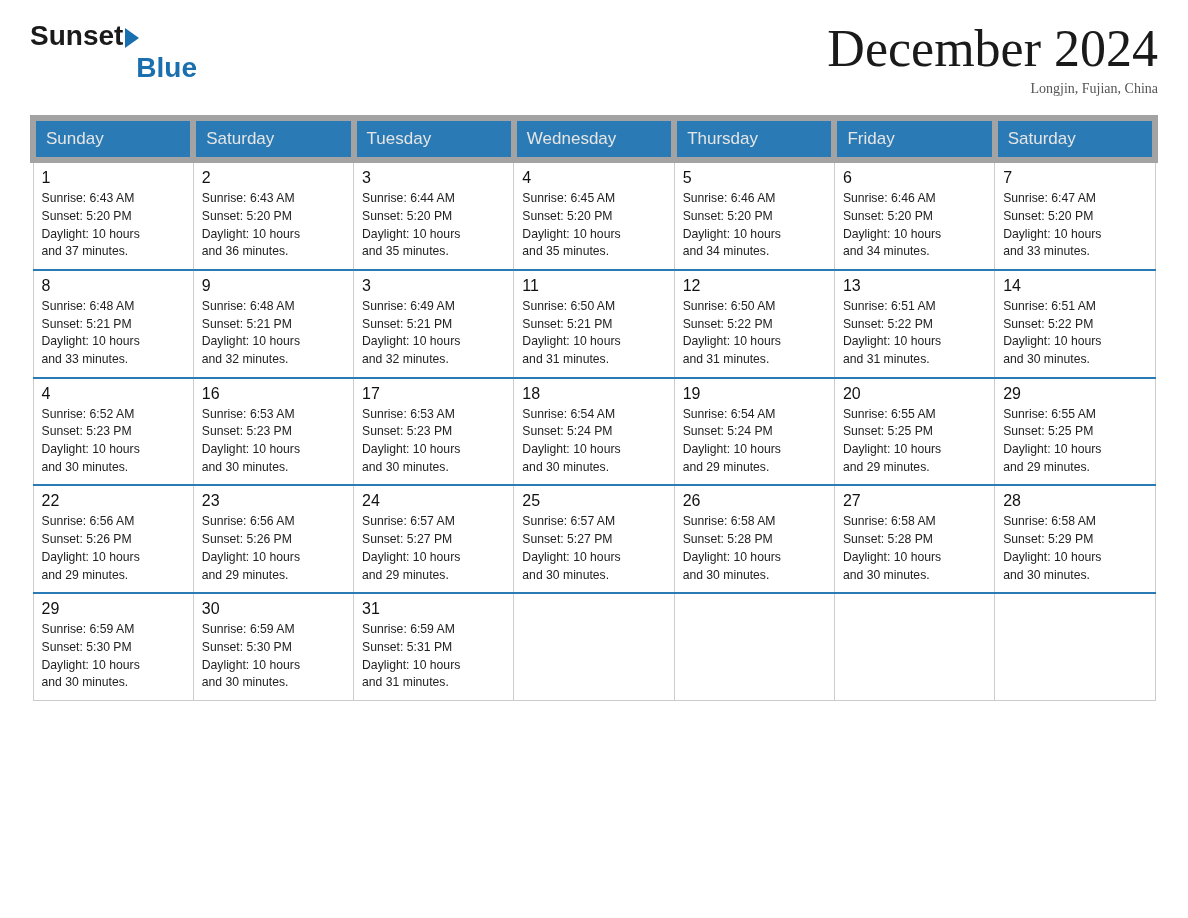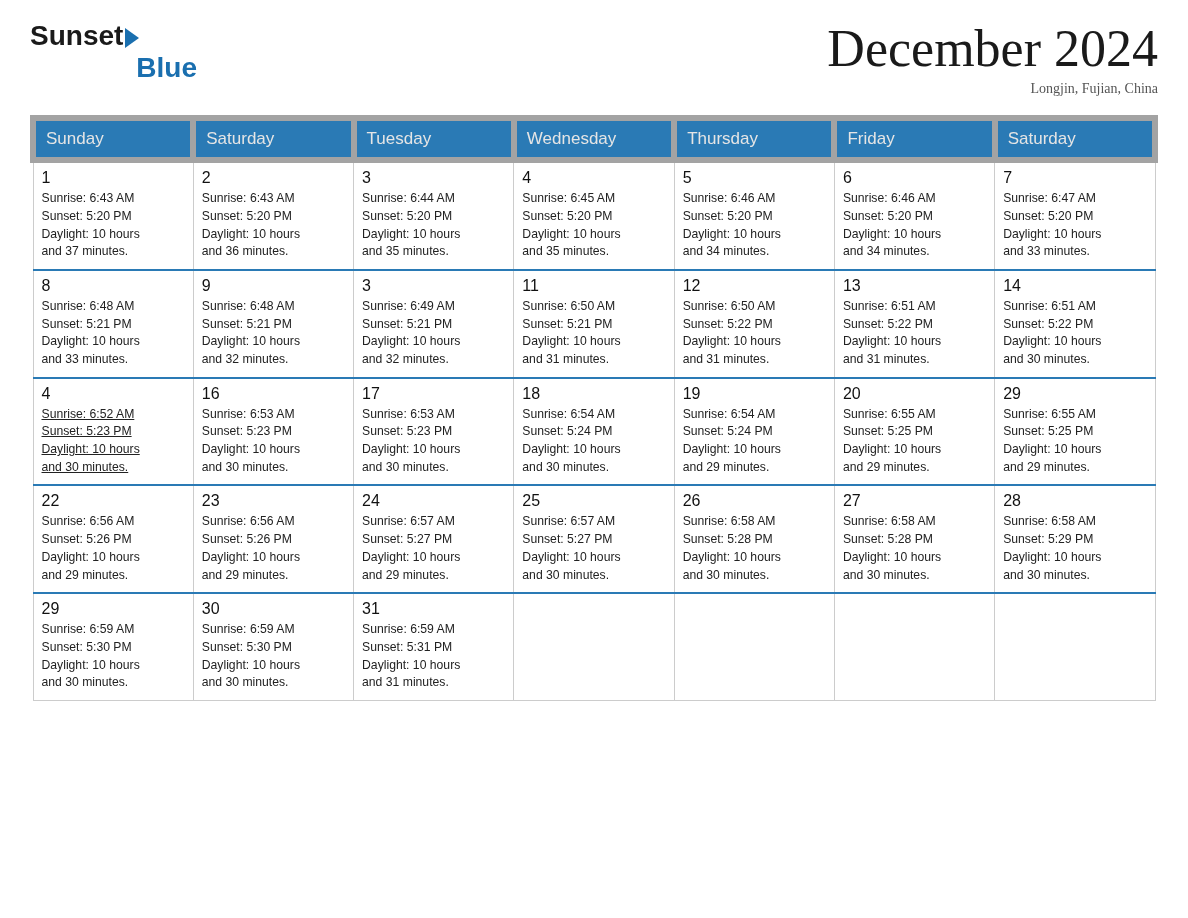--- a/index.html
+++ b/index.html
@@ -235,21 +235,21 @@
           <span class="day-number">14</span>
           <div class="day-info" style="white-space: pre-line;">Sunrise: 6:51 AM
 Sunset: 5:22 PM
 Daylight: 10 hours
 and 30 minutes.</div>
         </td>
       </tr>
       <tr>
         <td>
           <span class="day-number">4</span>
-          <div class="day-info" style="white-space: pre-line; text-decoration: underline;">Sunrise: 6:52 AM
+          <div class="day-info" style="white-space: pre-line;">Sunrise: 6:52 AM
 Sunset: 5:23 PM
 Daylight: 10 hours
 and 30 minutes.</div>
         </td>
         <td>
           <span class="day-number">16</span>
           <div class="day-info" style="white-space: pre-line;">Sunrise: 6:53 AM
 Sunset: 5:23 PM
 Daylight: 10 hours
 and 30 minutes.</div>

